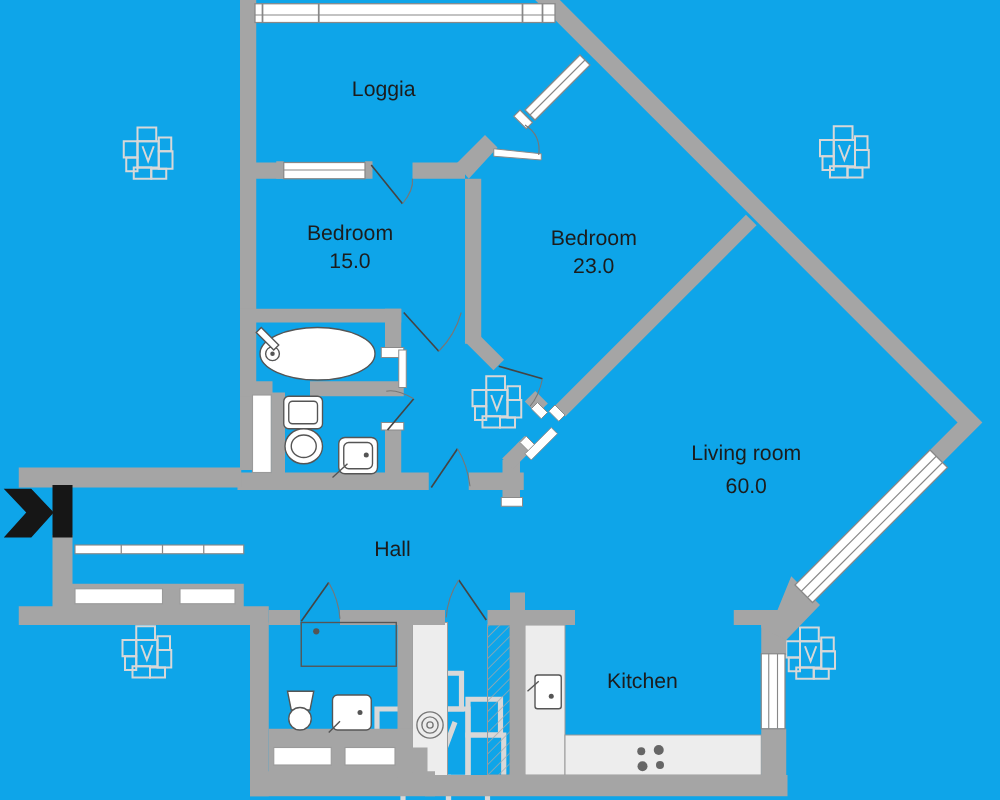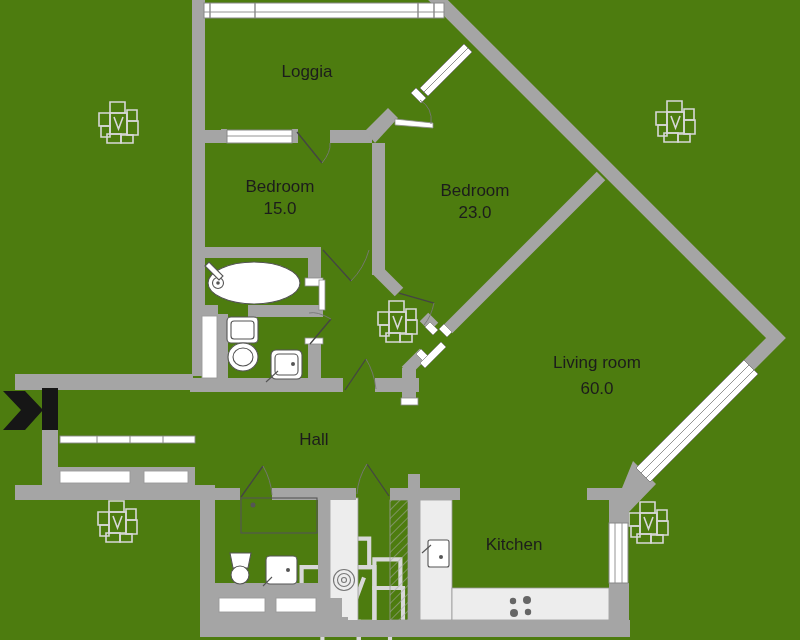--- a/index.html
+++ b/index.html
@@ -1,16 +1,16 @@
 <!DOCTYPE html>
 <html><head>
 <meta charset="utf-8">
 <style>
   html,body{margin:0;padding:0;background:#fff;}
-  #stage{position:relative;width:800px;height:640px;background:#4d7c0f;overflow:hidden;
+  #stage{position:relative;width:800px;height:640px;background:#0ea5e9;overflow:hidden;
          font-family:"Liberation Sans",sans-serif;}
   svg{display:block;}
   text{font-family:"Liberation Sans",sans-serif;fill:#1c1c1c;}
   .room-label{font-size:17px;}
   .room-area{font-size:17px;}
 </style>
 </head>
 <body>
 
 <div id="stage">

